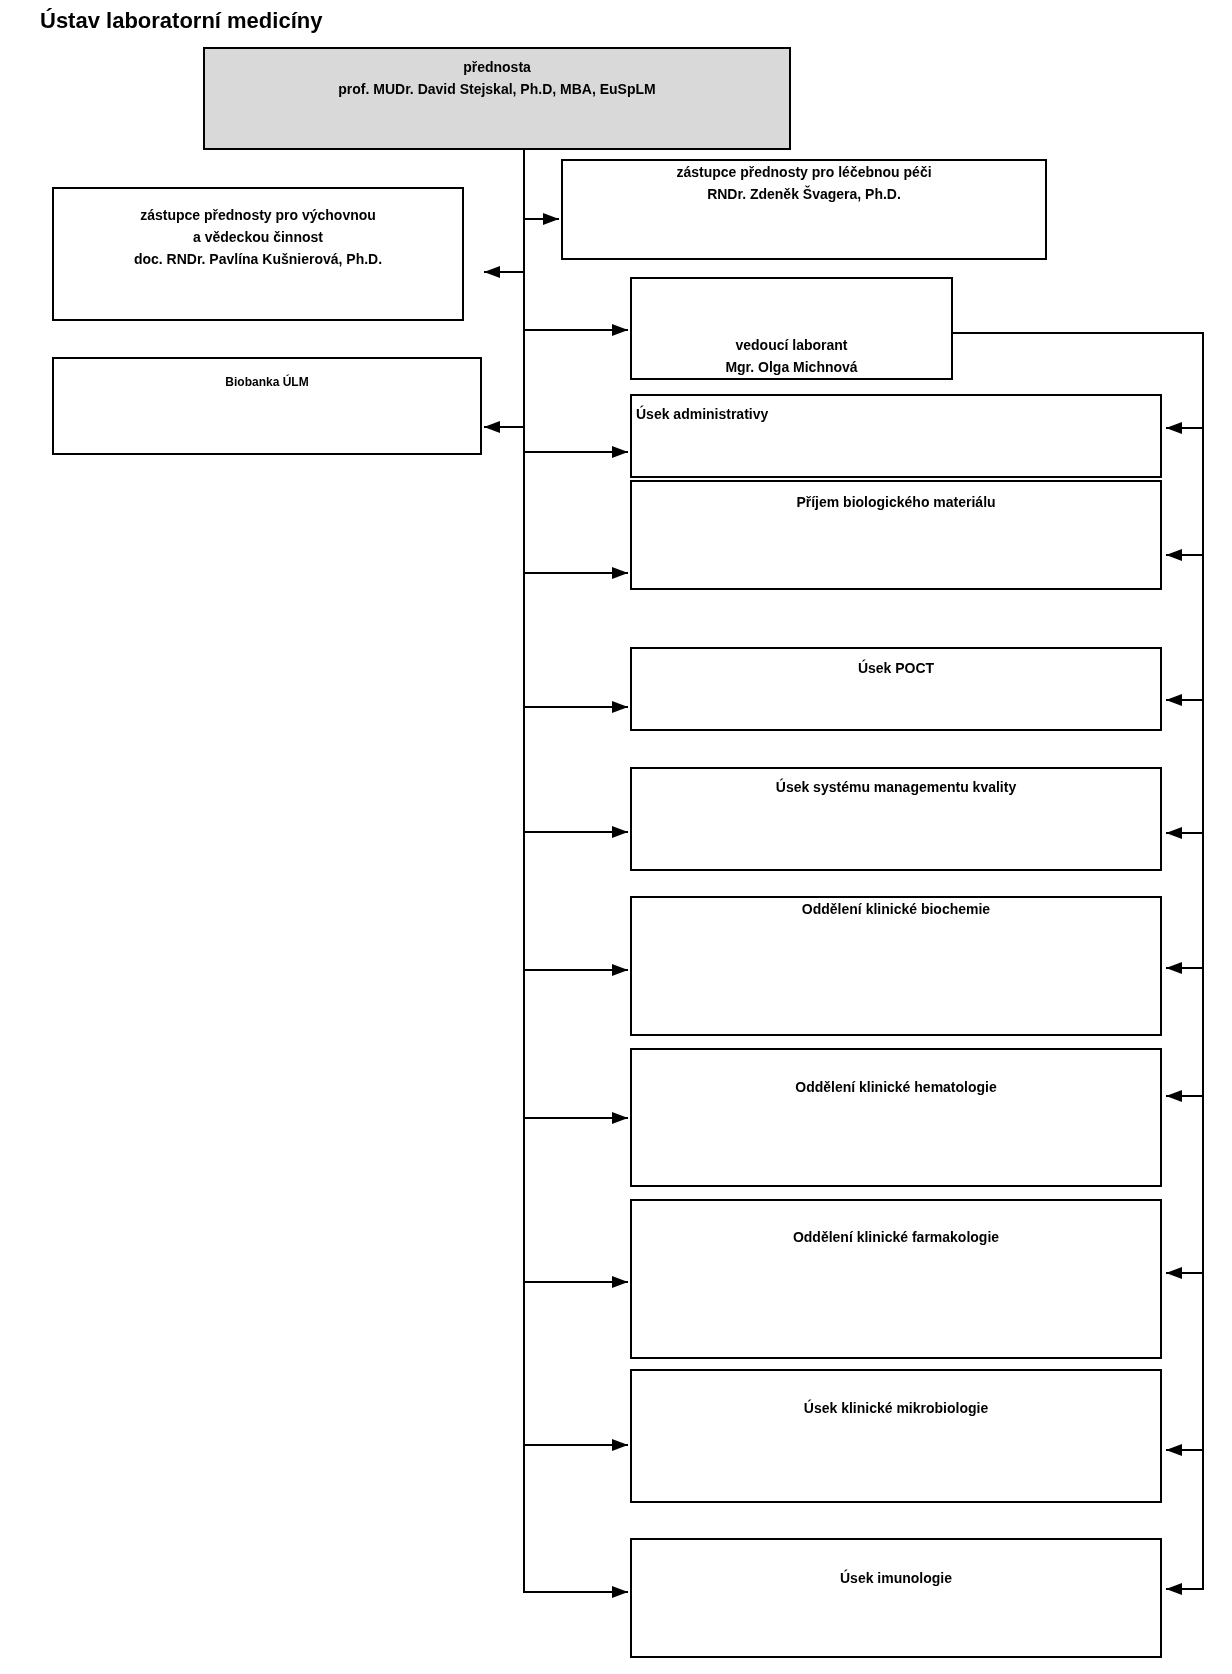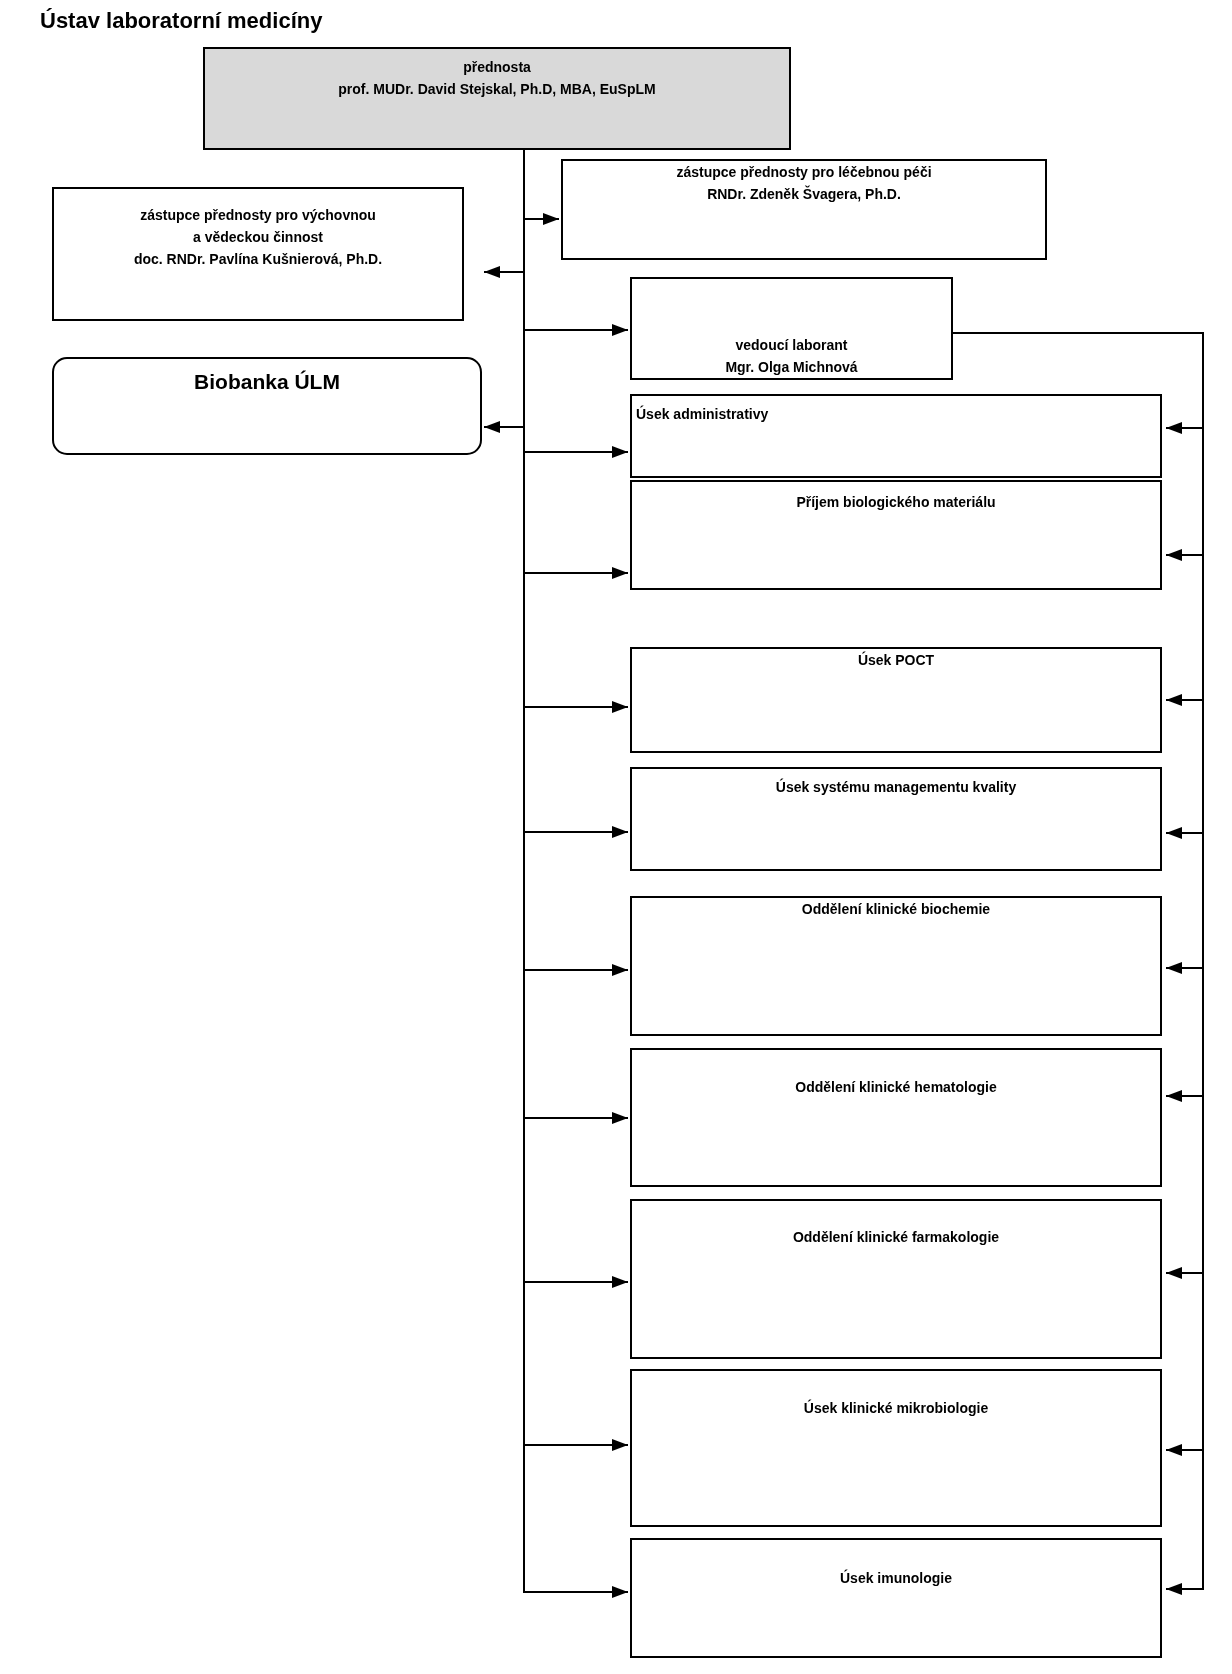--- a/index.html
+++ b/index.html
@@ -26,32 +26,32 @@
     box-sizing:border-box;
     border:2px solid var(--line);
     background:var(--background);
     font-weight:bold;
     font-size:14px;line-height:22px;
     text-align:center;
   }
   .box div{margin:0;}
   .prednosta{left:203px;top:47px;width:588px;height:103px;background:var(--accent_fill);padding-top:7px;}
   .deputy-science{left:52px;top:187px;width:412px;height:134px;padding-top:15px;}
-  .biobank{left:52px;top:357px;width:430px;height:98px;padding-top:12px;font-size:21px;border-radius:15px;}
+  .biobank{left:52px;top:357px;width:430px;height:98px;padding-top:12px;font-size:12px;}
   .deputy-care{left:561px;top:159px;width:486px;height:101px;padding-top:0;}
   .head-lab{left:630px;top:277px;width:323px;height:103px;display:flex;flex-direction:column;justify-content:flex-end;}
   .unit{left:630px;width:532px;}
   .u1{top:394px;height:84px;text-align:left;padding:7px 0 0 4px;}
   .u2{top:480px;height:110px;padding-top:9px;}
-  .u3{top:647px;height:106px;}
+  .u3{top:647px;height:84px;padding-top:8px;}
   .u4{top:767px;height:104px;padding-top:7px;}
   .u5{top:896px;height:140px;}
   .u6{top:1048px;height:139px;padding-top:26px;}
   .u7{top:1199px;height:160px;padding-top:25px;}
-  .u8{top:1369px;height:158px;padding-top:26px;}
+  .u8{top:1369px;height:134px;padding-top:26px;}
   .u9{top:1538px;height:120px;padding-top:27px;}
   svg.wires{position:absolute;left:0;top:0;width:1232px;height:1674px;}
   svg.wires path{stroke:var(--line);stroke-width:2;fill:none;}
 </style>
 </head>
 <body>
 
 <div class="canvas">
 
   <div class="title">Ústav laboratorní medicíny</div>

